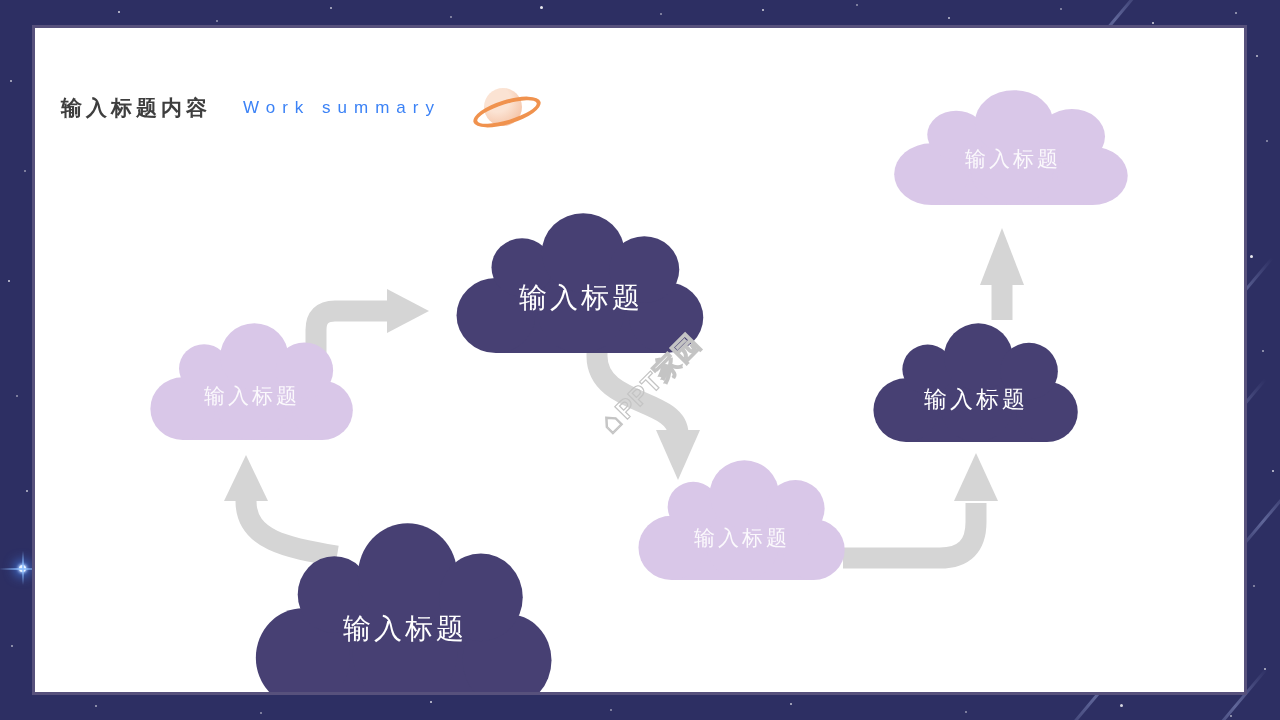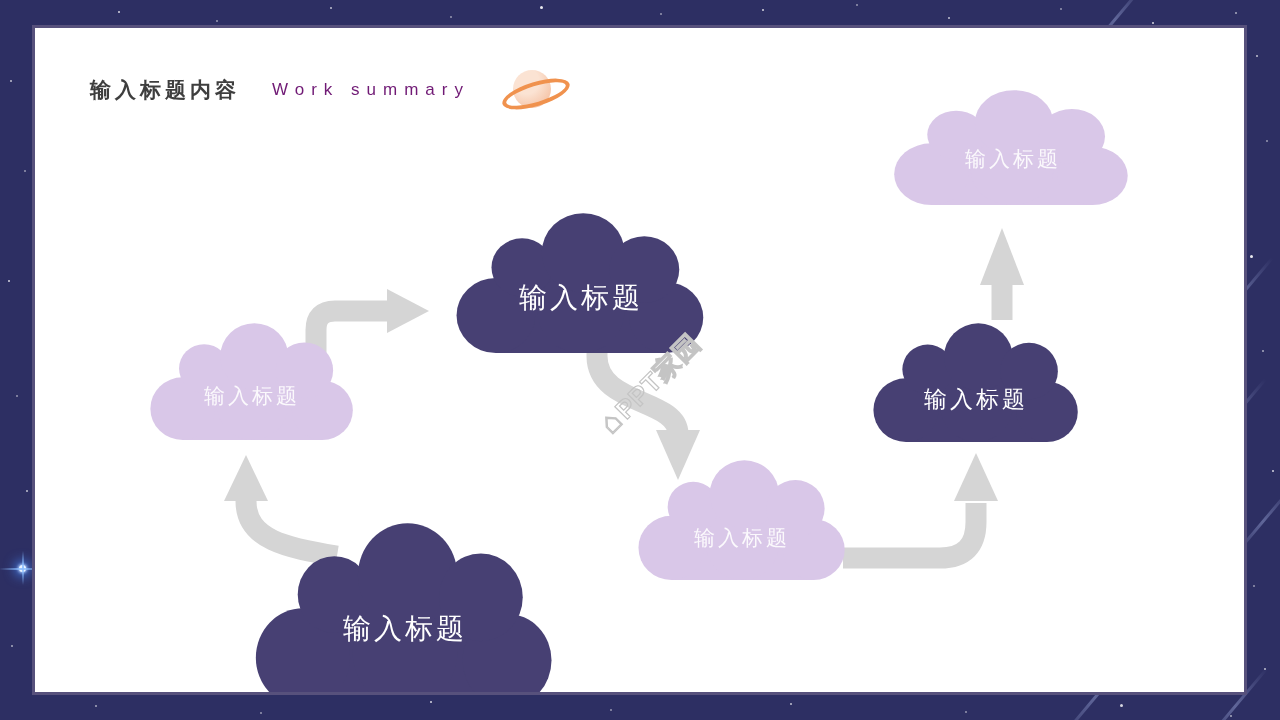--- a/index.html
+++ b/index.html
@@ -28,28 +28,28 @@
     transform:rotate(-50deg);pointer-events:none;
   }
   
   .panel{
     position:absolute;left:35px;top:28px;width:1209px;height:664px;
     background:#ffffff;overflow:hidden;
     box-shadow:0 0 0 3px #57517c;
   }
   
   .header{
-    position:absolute;left:26px;top:34px;height:56px;
-    display:flex;align-items:center;gap:32px;margin-left:29px;
+    position:absolute;left:26px;top:52px;height:56px;
+    display:flex;align-items:center;gap:32px;
   }
   .page-title{
     font-size:21px;font-weight:bold;color:#3e3e3e;letter-spacing:4px;
   }
   .page-subtitle{
-    font-size:17px;color:#701a75;letter-spacing:7px;
+    font-size:17px;color:#3b82f6;letter-spacing:7px;
   }
   .saturn{position:relative;width:60px;height:48px;}
   .saturn .planet{
     position:absolute;left:11px;top:4px;width:38px;height:38px;border-radius:50%;
     background:radial-gradient(circle at 35% 30%, #fbe3d3 0 35%, #f6cab0 70%, #f0b795 100%);
   }
   .saturn .ring{
     position:absolute;left:-1px;top:16px;width:62px;height:16px;border-radius:50%;
     border:4px solid var(--ring,#f0924e);transform:rotate(-17deg);
   }

